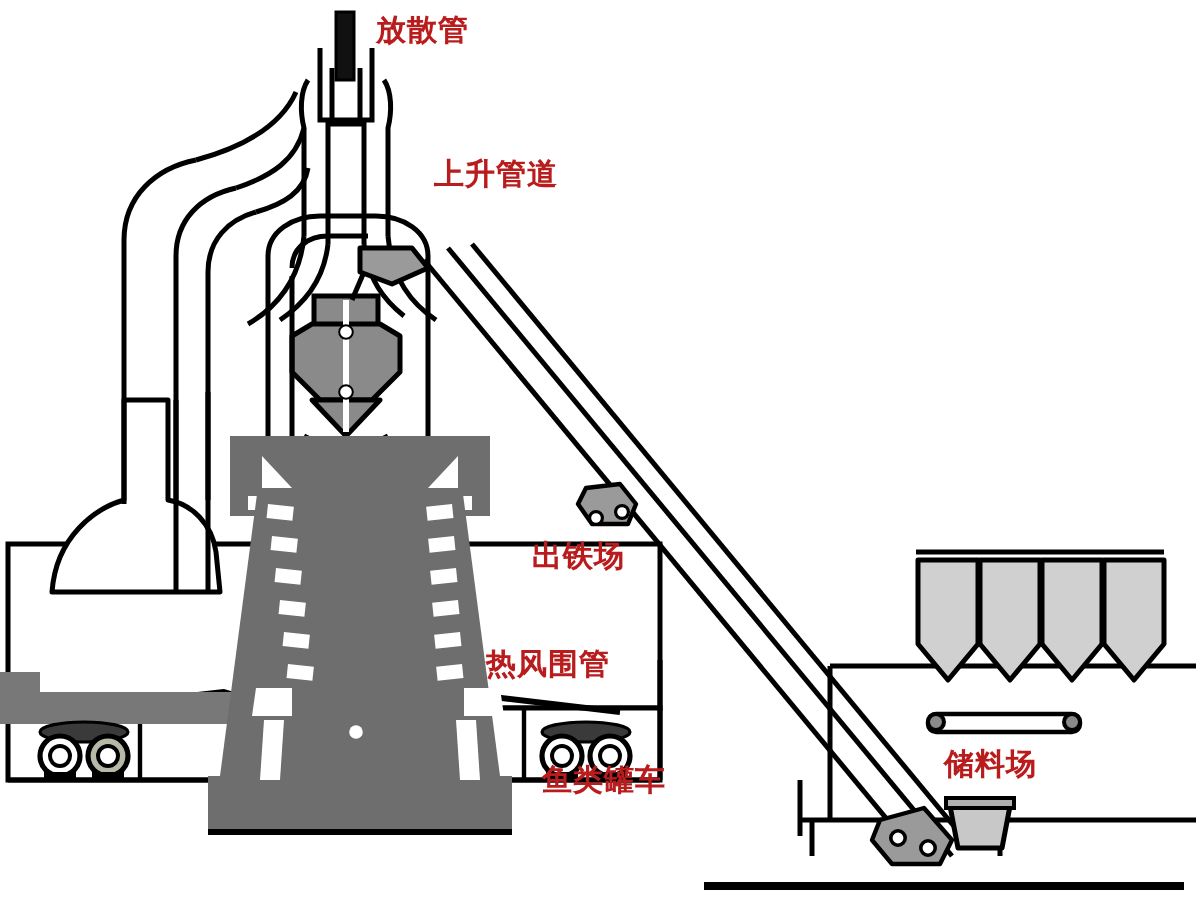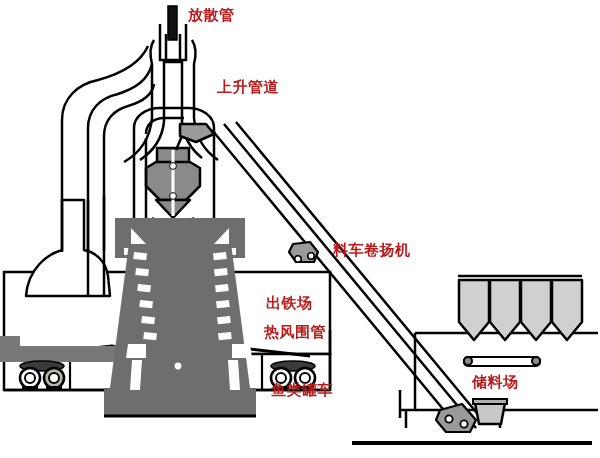--- a/index.html
+++ b/index.html
@@ -238,23 +238,22 @@
       <path d="M 475 403 L 505 403 L 501 424 L 479 424 Z" fill="#c8c8c8" stroke="#000" stroke-width="2.5" stroke-linejoin="round"></path>
       <rect x="473" y="399" width="34" height="5" fill="#b0b0b0" stroke="#000" stroke-width="2"></rect>
     </g>
 
   </svg>
 
   <div class="dlabel" style="left:188px; top:8px;">放散管</div>
 
   <div class="dlabel" style="left:205px; top:80px;margin-left:12px;">上升管道</div>
 
-  <div class="dlabel" style="left:333px; top:243px;">料车卷扬机</div>
-
-  <div class="dlabel" style="left:266px; top:296px;">出铁场</div>
-
-  <div class="dlabel" style="left:243px; top:325px;margin-left:21px;">热风围管</div>
+
+  <div class="dlabel" style="left:266px; top:272px;font-family:Liberation Mono, monospace;">出铁场</div>
+
+  <div class="dlabel" style="left:243px; top:325px;">热风围管</div>
 
   <div class="dlabel" style="left:271px; top:383px;">鱼类罐车</div>
 
   <div class="dlabel" style="left:472px; top:375px;">储料场</div>
 
 </div>
 
 </body></html>

